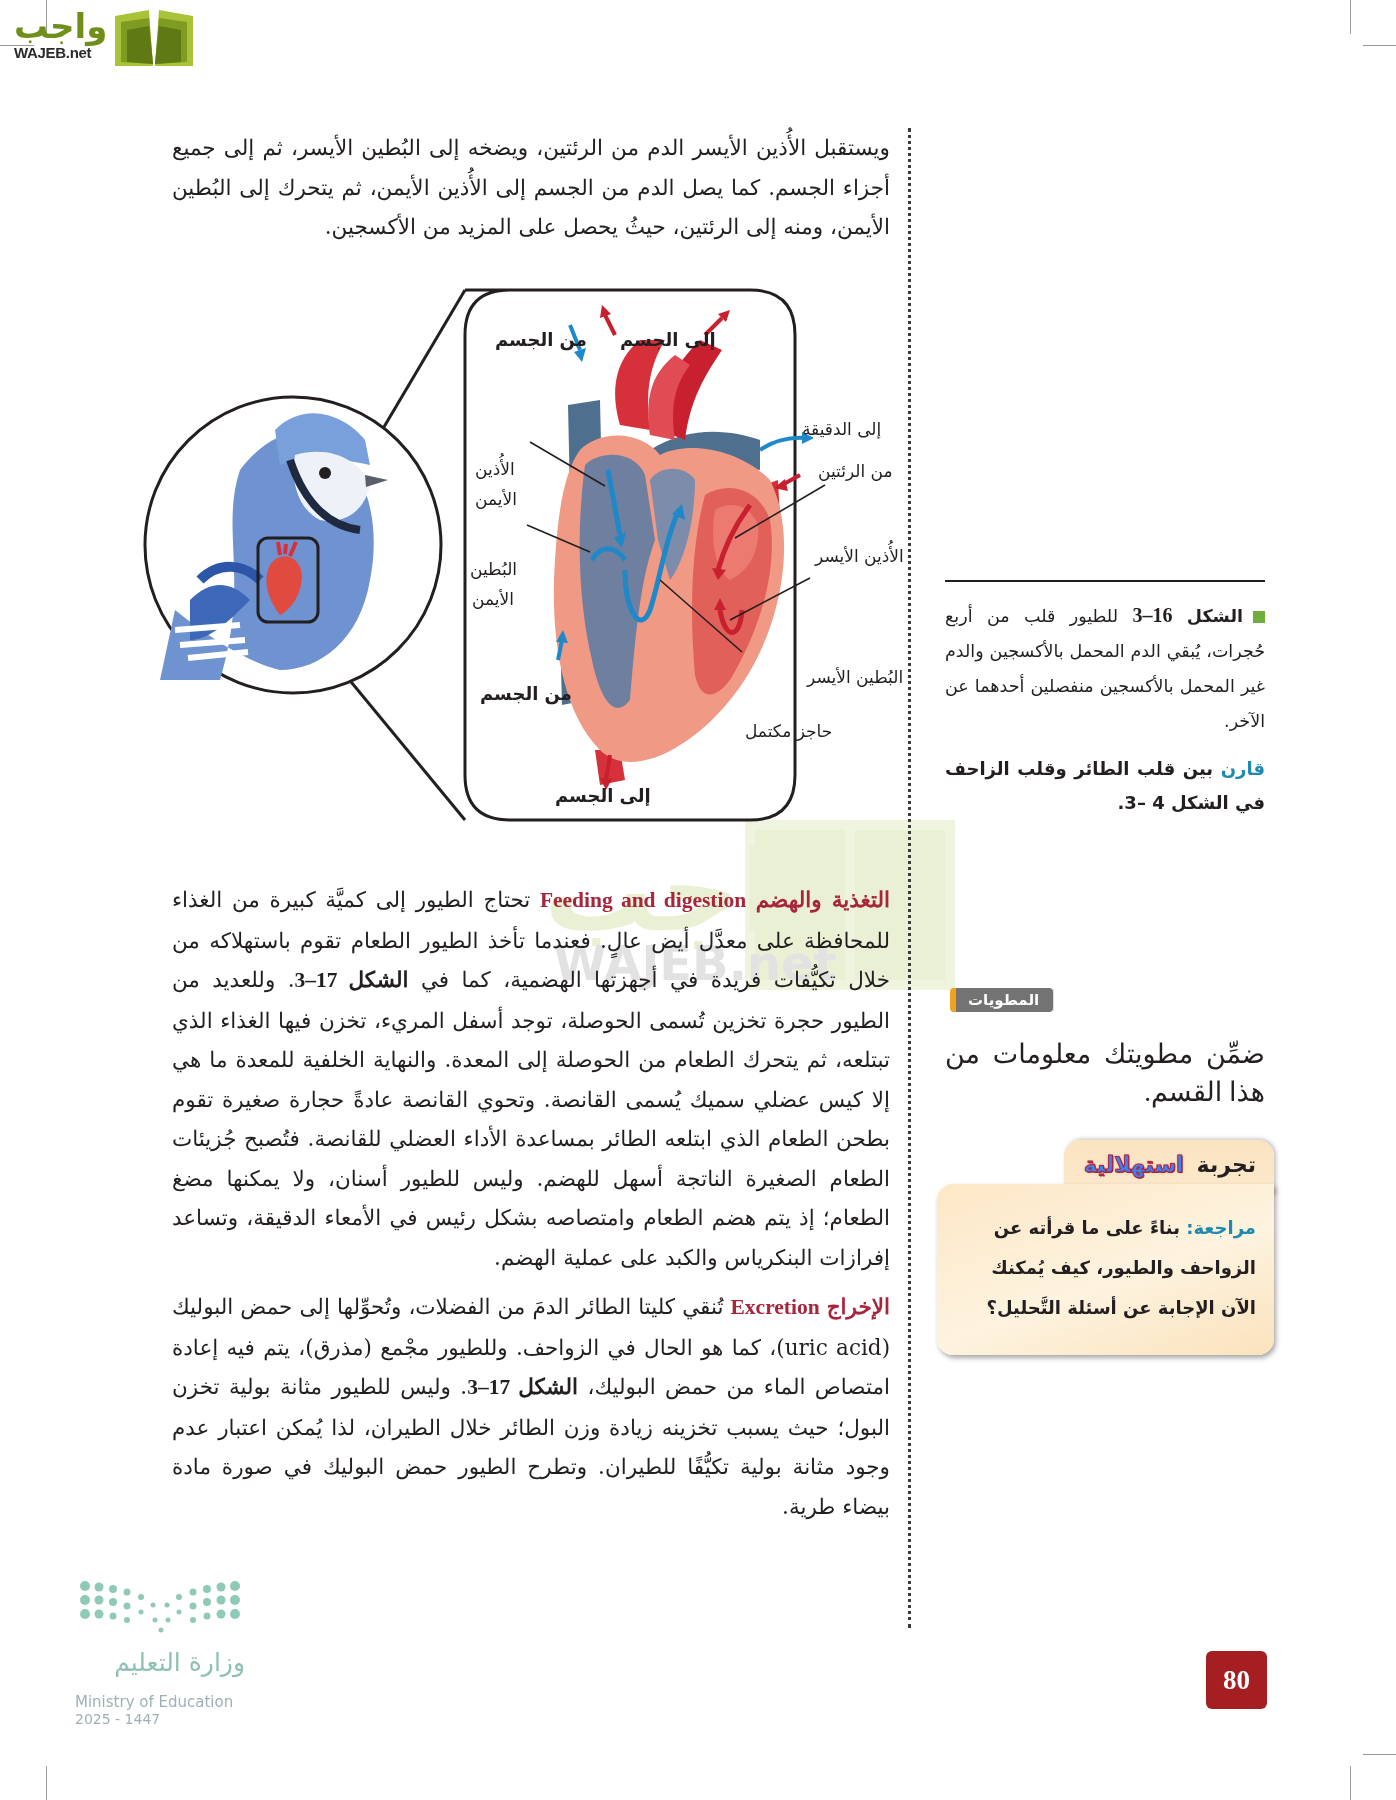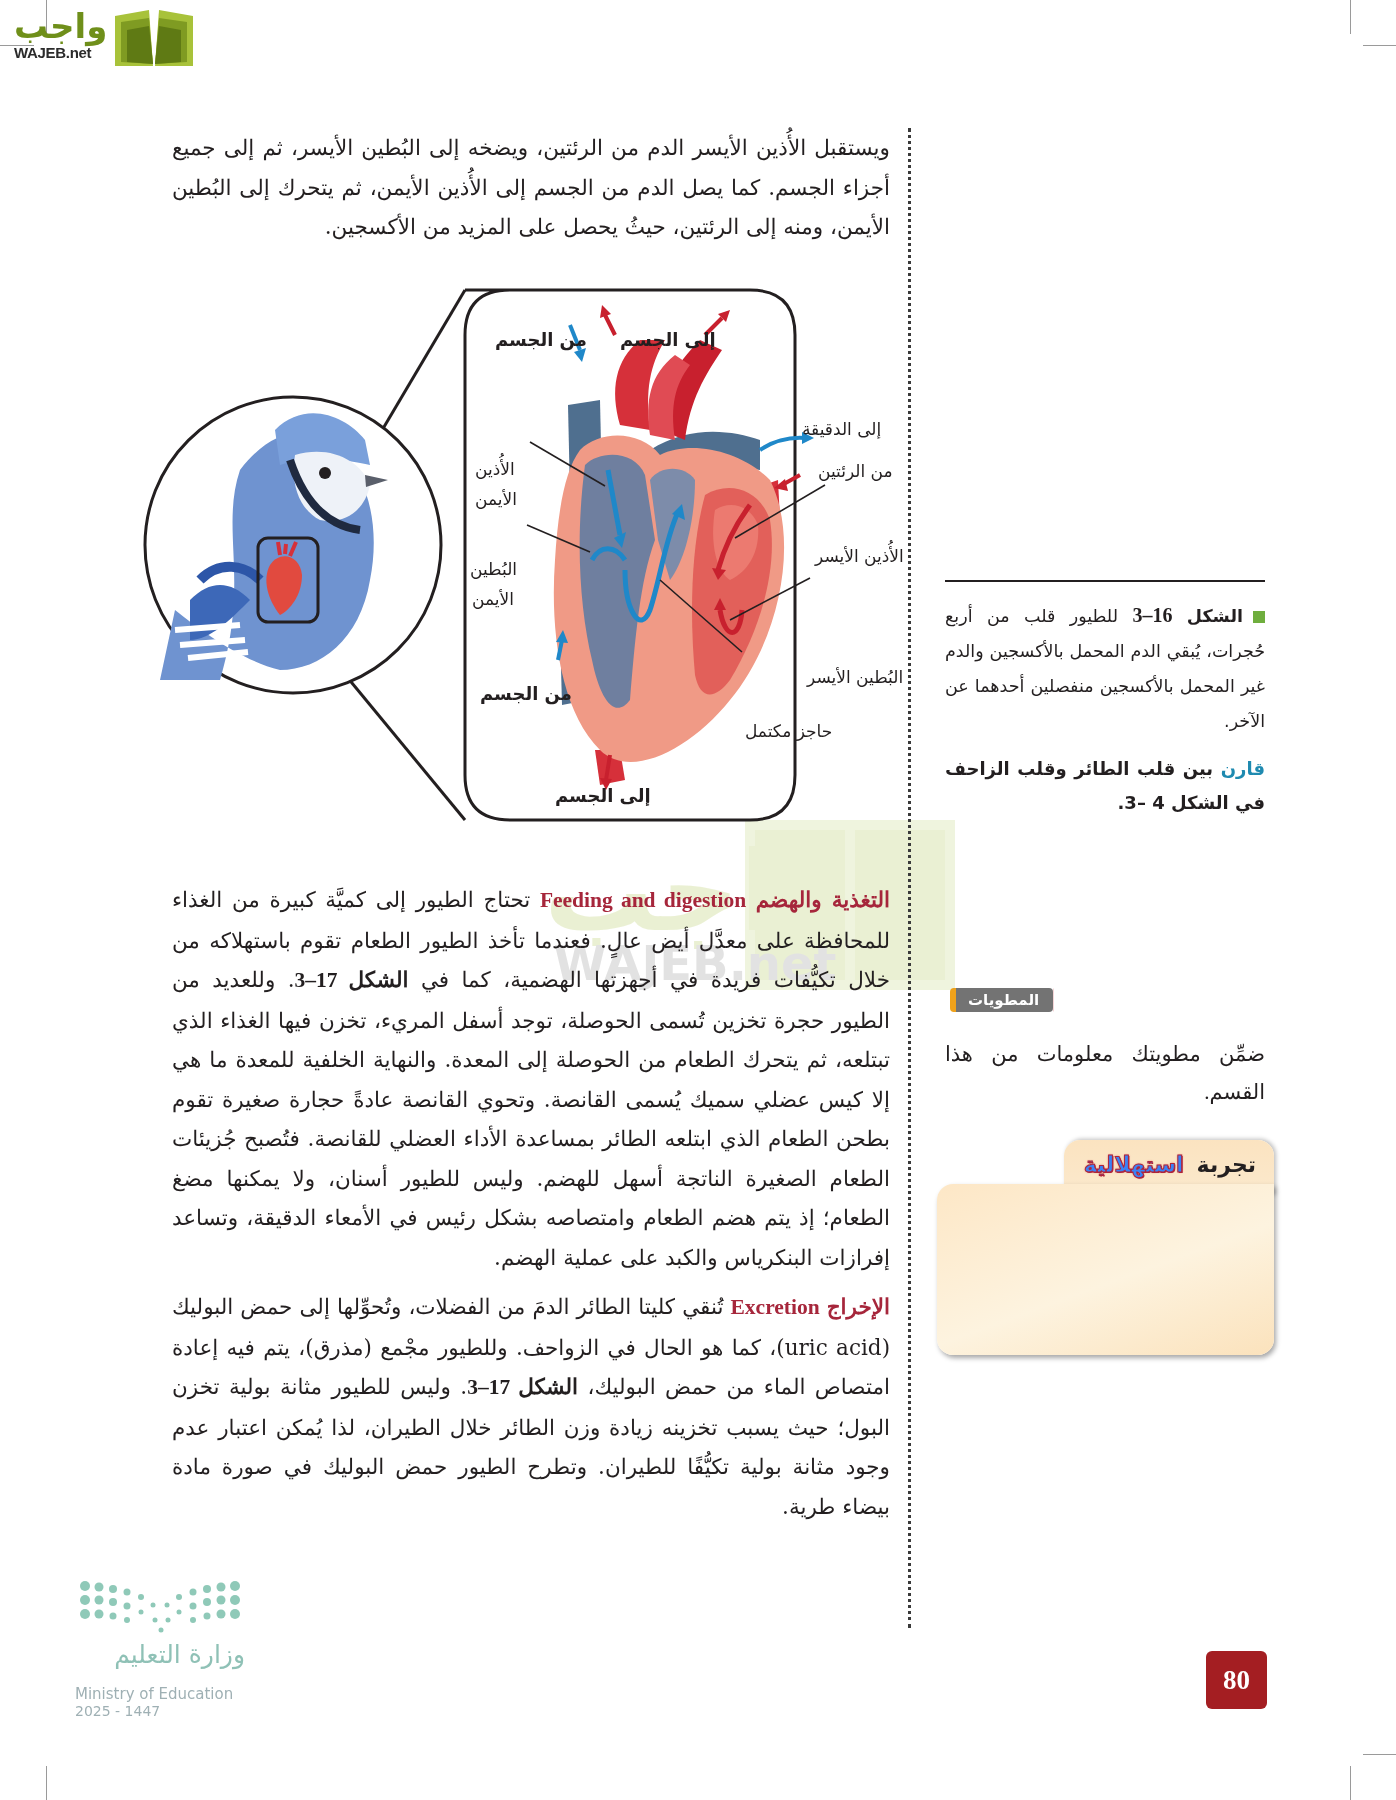--- a/index.html
+++ b/index.html
@@ -34,35 +34,35 @@
   .side { position: absolute; left: 945px; width: 320px; direction: rtl; text-align: justify; }
   .caption-rule { position: absolute; left: 945px; top: 580px; width: 320px; height: 2px; background: #231f20; }
   .caption { top: 598px; font-family: "DejaVu Sans", sans-serif; font-size: 17.5px; line-height: 35px; }
   .caption .sq { display: inline-block; width: 12px; height: 12px; background: #6fae3e; margin-left: 10px; vertical-align: middle; }
   .caption .fig-num { font-weight: bold; font-family: "Liberation Serif", serif; font-size: 20px; }
   .compare { top: 752px; font-family: "DejaVu Sans", sans-serif; font-size: 18px; font-weight: bold; line-height: 34px; }
   .compare .verb { color: #1f8ab0; }
 
   .foldables-badge { position: absolute; left: 950px; top: 988px; height: 24px; padding: 0 14px 0 12px; background: #737373; color: #fff; font-size: 15px; font-weight: bold; line-height: 24px; border-radius: 4px 4px 4px 4px; direction: rtl; font-family: "DejaVu Sans", sans-serif; border-left: 6px solid #f0a21a; clip-path: polygon(0 0, 100% 0, 100% 100%, 0 100%, 0 0); }
   .foldables-badge::after { content: ""; position: absolute; right: -10px; top: 0; border-left: 10px solid #c8202e; border-top: 12px solid transparent; border-bottom: 12px solid transparent; }
-  .foldables-text { top: 1035px; font-family: Liberation Serif, serif; font-size: 21px; line-height: 38px; }
+  .foldables-text { top: 1035px; font-family: Liberation Serif, serif; font-size: 27px; line-height: 38px; }
 
   .lab-box { position: absolute; left: 937px; top: 1140px; width: 337px; height: 215px; }
   .lab-tab { position: absolute; right: 0; top: 0; width: 210px; height: 56px; background: linear-gradient(180deg, #fbe3c0, #fbe9cd); border-radius: 16px 16px 0 0; box-shadow: 2px -1px 4px rgba(0,0,0,0.25); }
   .lab-body { position: absolute; left: 0; top: 44px; width: 337px; height: 171px; background: linear-gradient(160deg, #fde7c6 0%, #fdf3df 55%, #fbe2bc 100%); border-radius: 16px 0 16px 16px; box-shadow: 2px 3px 5px rgba(0,0,0,0.35); }
   .lab-title { position: absolute; right: 18px; top: 12px; direction: rtl; font-family: "DejaVu Sans", sans-serif; font-size: 22px; font-weight: bold; white-space: nowrap; }
   .lab-title .t1 { color: #231f20; }
   .lab-title .t2 { color: #3b82f6; -webkit-text-stroke: 1px #b0243a; text-shadow: 0 0 2px #b0243a, 1px 1px 0 #b0243a; margin-right: 13px; }
   .lab-text { position: absolute; right: 18px; top: 68px; width: 305px; direction: rtl; text-align: right; font-family: "DejaVu Sans", sans-serif; font-size: 18px; font-weight: bold; line-height: 40px; }
   .lab-text .lbl { color: #1f8ab0; }
 
   
   .moe { position: absolute; left: 75px; top: 1580px; width: 180px; }
   .moe .dots { display: block; }
-  .moe .ar { display: block; margin-top: 0; direction: rtl; text-align: right; width: 170px; font-size: 25px; color: #8fc1b6; font-family: "DejaVu Sans", sans-serif; }
+  .moe .ar { display: block; margin-top: 8px; direction: rtl; text-align: right; width: 170px; font-size: 25px; color: #8fc1b6; font-family: "DejaVu Sans", sans-serif; }
   .moe .en { display: block; font-family: "DejaVu Sans", sans-serif; font-size: 15px; color: #9fb0b4; margin-top: 16px; }
   .moe .yr { display: block; font-family: "DejaVu Sans", sans-serif; font-size: 14px; color: #9fb0b4; }
 
   .page-num { position: absolute; left: 1206px; top: 1651px; width: 61px; height: 58px; background: #a41e22; border-radius: 6px; color: #fff; font-family: "Liberation Serif", serif; font-weight: bold; font-size: 27px; text-align: center; line-height: 58px; }
 
   
   .wm { position: absolute; left: 455px; top: 820px; width: 500px; height: 170px; opacity: 0.28; pointer-events: none; }
 </style>
 </head>
 <body>
@@ -229,20 +229,24 @@
 
 <div class="foldables-badge">المطويات</div>
 <p class="side foldables-text">ضمِّن مطويتك معلومات من هذا القسم.</p>
 
 <div class="lab-box">
   <div class="lab-tab"></div>
   <div class="lab-body"></div>
   <div class="lab-title">
     <span class="t1">تجربة</span><span class="t2">استهلالية</span>
   </div>
+  <p class="lab-text">
+    <span class="lbl">مراجعة:</span>
+    <span>بناءً على ما قرأته عن الزواحف والطيور، كيف يُمكنك الآن الإجابة عن أسئلة التَّحليل؟</span>
+  </p>
 </div>
 
 <div class="moe">
   <svg class="dots" width="170" height="60" viewBox="0 0 170 60">
     <g fill="#8fc9b8">
       <circle cx="10" cy="6" r="5"></circle>
         <circle cx="24" cy="7" r="4.5"></circle>
         <circle cx="38" cy="9" r="4"></circle>
         <circle cx="52" cy="12" r="3.5"></circle>
       <circle cx="10" cy="20" r="5"></circle>

